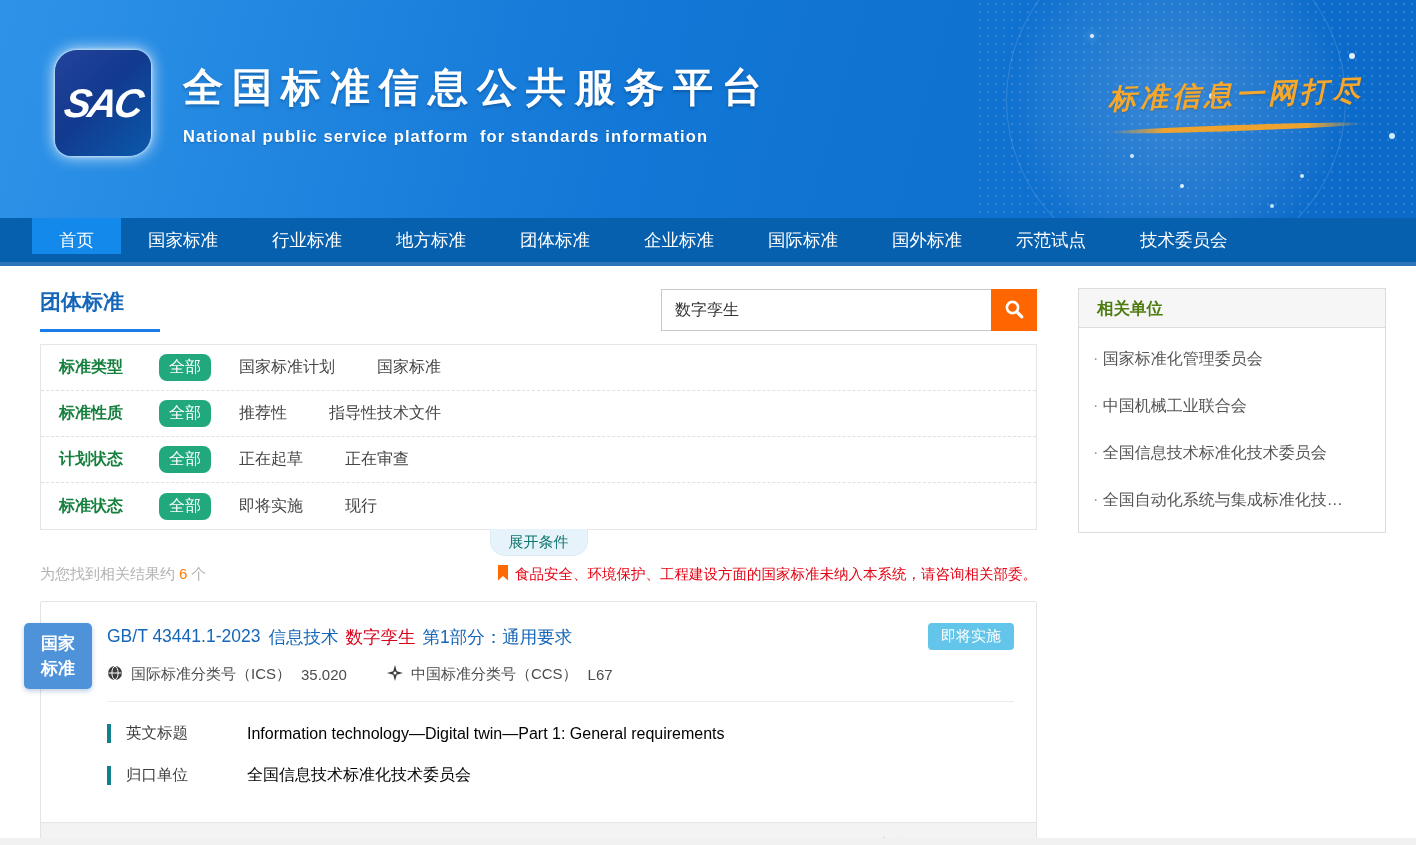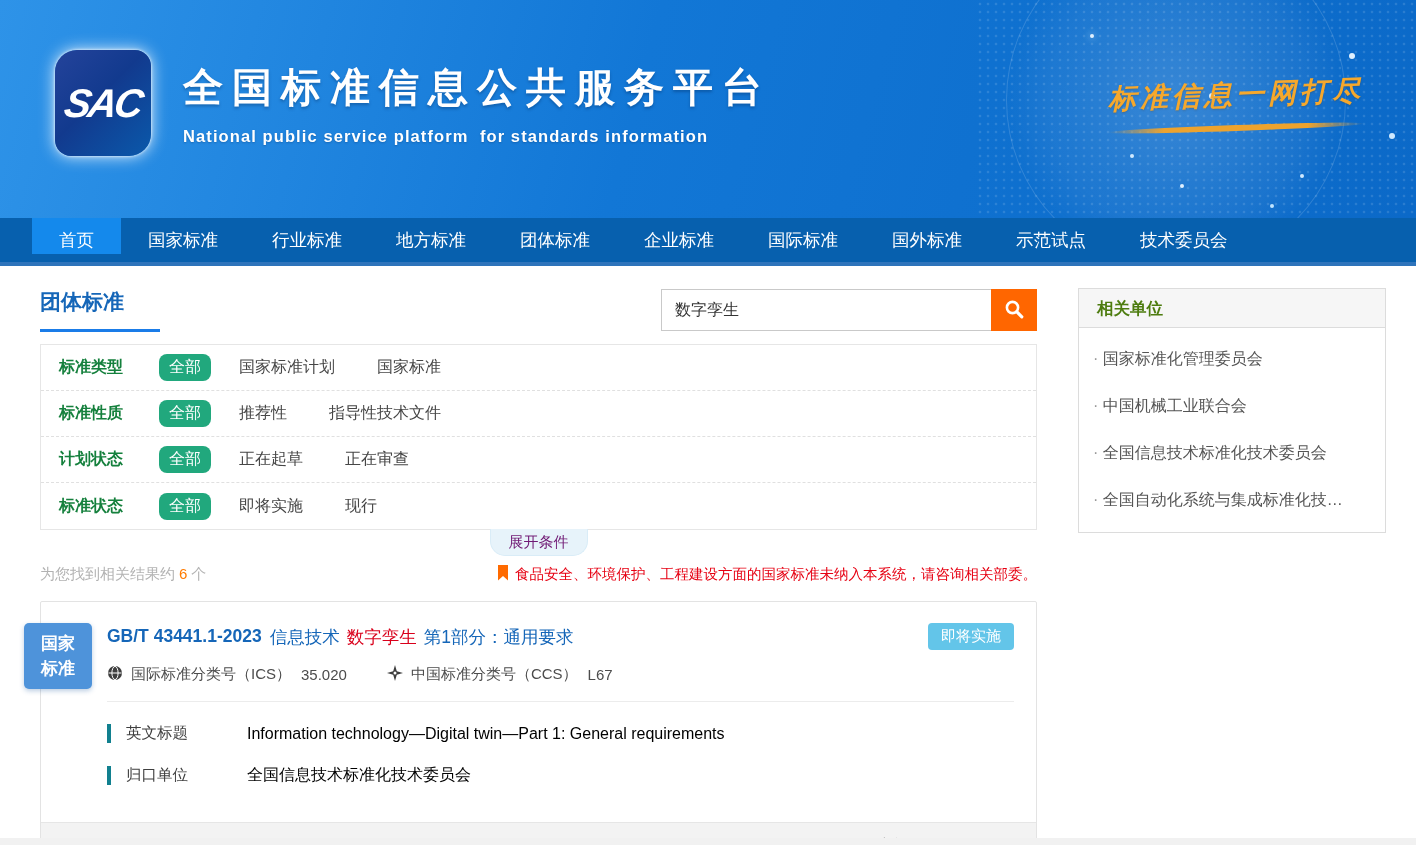--- a/index.html
+++ b/index.html
@@ -67,38 +67,38 @@
   .filter-row { display:flex; align-items:center; height:46px; padding-left:18px;
                 border-bottom:1px dashed #e0e0e0; }
   .filter-row:last-child { border-bottom:none; }
   .filter-label { font-size:16px; font-weight:bold; color:#15803d; width:100px; }
   .filter-all { background:#21a87d; color:#fff; font-size:16px; padding:3px 10px;
                 border-radius:8px; margin-right:28px; cursor:pointer; }
   .filter-opt { font-size:16px; color:#464646; margin-right:42px; cursor:pointer; }
 
   .expand-btn { width:98px; height:27px; margin:-1px auto 0; background:#e7f3fa;
                 border:1px solid #d9ecf7; border-top:none; border-radius:0 0 15px 15px;
-                color:#701a75; font-size:15px; text-align:center; line-height:25px;
+                color:#0f766e; font-size:15px; text-align:center; line-height:25px;
                 cursor:pointer; position:relative; z-index:2; }
 
   .result-info { display:flex; justify-content:space-between; align-items:center; margin-top:9px; }
   .result-count { font-size:15px; color:#b2b2b2; }
   .result-count .num { color:#ff7b00; margin:0 4px; }
   .notice { display:flex; align-items:center; font-size:14.5px; color:#e60012; }
   .notice svg { margin-right:6px; flex:none; }
 
   
   .card { position:relative; border:1px solid #e3e3e3; border-radius:2px; margin-top:17px; background:#fff; }
   .card-badge { position:absolute; left:-17px; top:21px; width:68px; height:66px;
                 background:#4e93da; border-radius:5px; color:#fff; font-size:17px; font-weight:bold;
                 display:flex; flex-direction:column; align-items:center; justify-content:center;
                 line-height:25px; box-shadow:0 2px 5px rgba(30,90,160,0.3); z-index:1; }
   .card-body { padding:21px 22px 18px 66px; }
   .title-row { display:flex; align-items:center; }
-  .title-row .code { font-size:17.5px; font-weight:bold; color:#1566b8; cursor:pointer; margin-right:8px; }
+  .title-row .code { font-size:17.5px; font-weight:normal; color:#1566b8; cursor:pointer; margin-right:8px; }
   .title-row .t1 { font-size:17.5px; color:#1566b8; cursor:pointer; margin-right:7px; }
   .title-row .hl { font-size:17.5px; color:#d9001b; cursor:pointer; margin-right:7px; }
   .title-row .t2 { font-size:17.5px; color:#1566b8; cursor:pointer; }
   .status-badge { margin-left:auto; background:#63c5e9; color:#fff; font-size:15px;
                   padding:4px 13px; border-radius:4px; }
   .meta-row { display:flex; align-items:center; margin-top:15px; font-size:15px; color:#4c4c4c;
               padding-bottom:17px; border-bottom:1px solid #ececec; }
   .meta-item { display:flex; align-items:center; margin-right:40px; }
   .meta-item svg { margin-right:8px; flex:none; }
   .meta-val { margin-left:10px; }

